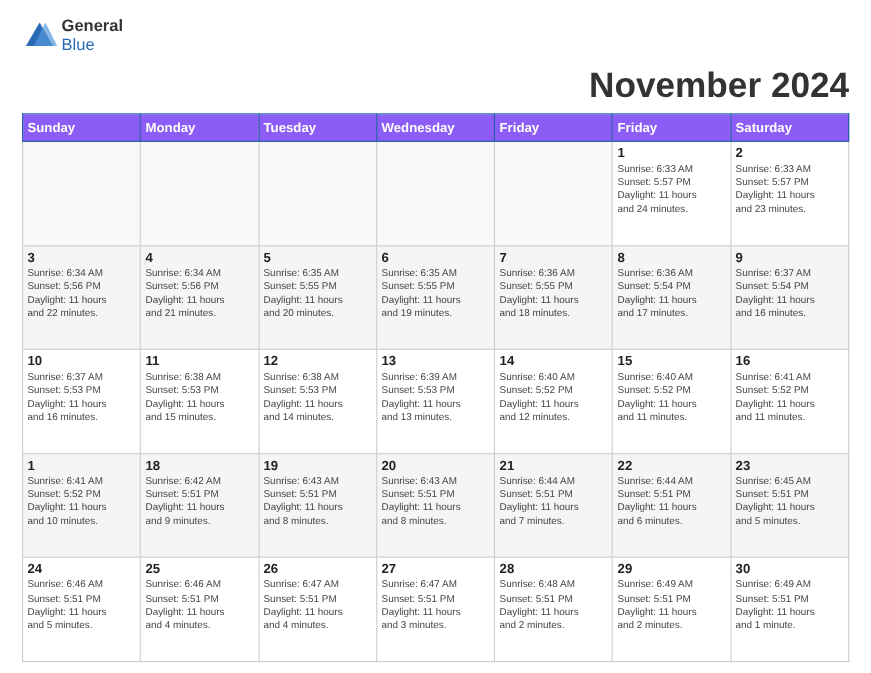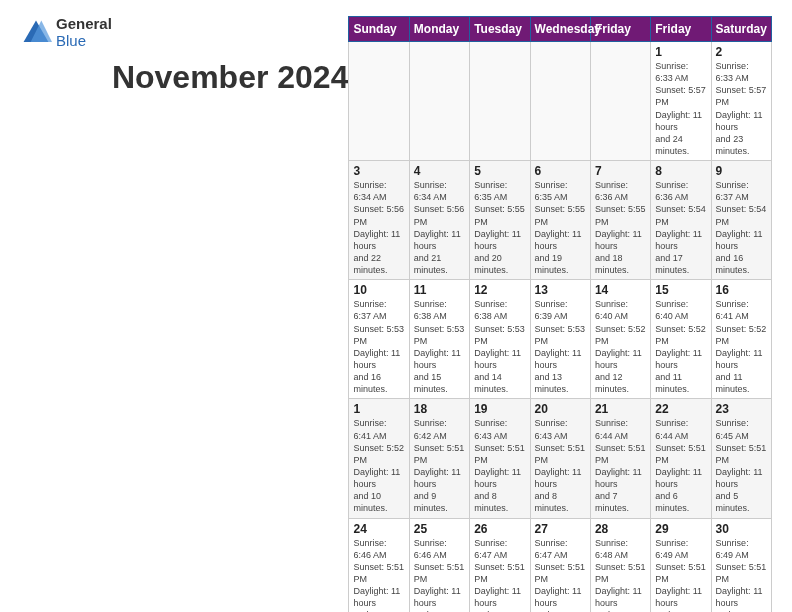--- a/index.html
+++ b/index.html
@@ -8,21 +8,21 @@
       background: #fff;
       width: 792px;
       height: 612px;
       overflow: hidden;
     }
     .page {
       width: 792px;
       height: 612px;
       padding: 16px 20px 10px 20px;
       display: flex;
-      flex-direction: row;
+      flex-direction: column;
     }
     .header {
       display: flex;
       align-items: flex-start;
       justify-content: space-between;
       margin-bottom: 8px;
     }
     .logo {
       display: flex;
       align-items: center;
@@ -62,21 +62,21 @@
       color: #555;
     }
     .calendar {
       flex: 1;
       border: 1px solid #ccc;
       border-collapse: collapse;
       width: 100%;
       table-layout: fixed;
     }
     .calendar th {
-      background: #701a75;
+      background: #8b5cf6;
       color: #fff;
       font-size: 12px;
       font-weight: bold;
       padding: 5px 4px;
       text-align: left;
       border: 1px solid #2060a0;
     }
     .calendar td {
       border: 1px solid #ccc;
       vertical-align: top;

